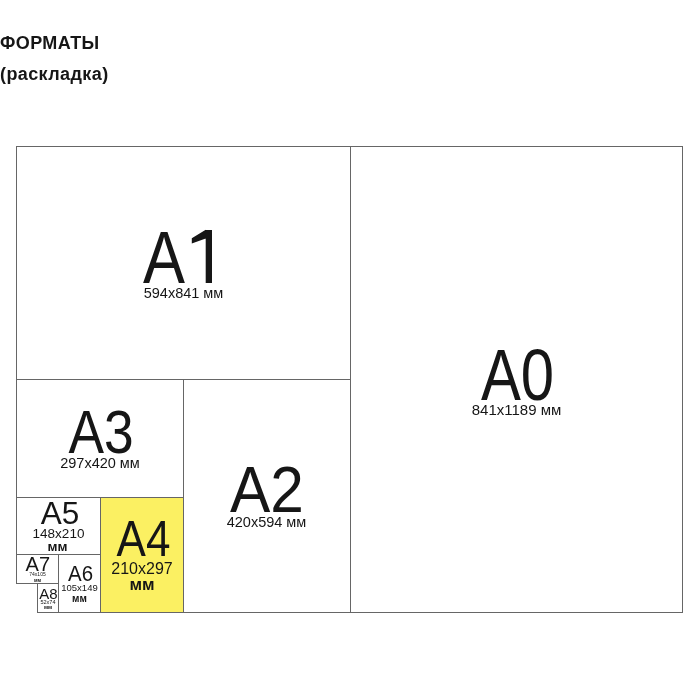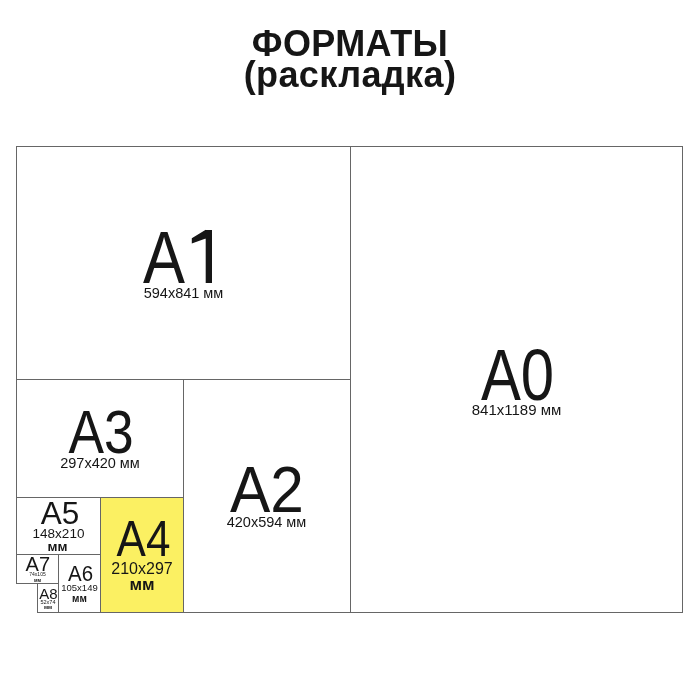--- a/index.html
+++ b/index.html
@@ -1,18 +1,18 @@
 <!DOCTYPE html>
 <html><head>
 <meta charset="utf-8">
 <style>
   html,body{margin:0;padding:0;background:#ffffff;width:700px;height:700px;overflow:hidden;}
   body{font-family:"Liberation Sans", sans-serif;}
-  .title{position:absolute;left:0;top:27.5px;width:700px;text-align:center;
-         font-weight:bold;font-size:36px;line-height:31.5px;color:#161616;letter-spacing:0.4px;}
+  .title{position:absolute;left:0;top:27.5px;width:700px;
+         font-weight:bold;font-size:18px;line-height:31.5px;color:#161616;letter-spacing:0.4px;}
   svg{position:absolute;left:0;top:0;}
   text{fill:#161616;font-family:"Liberation Sans", sans-serif;}
 </style>
 </head>
 <body>
 
 <div class="title">ФОРМАТЫ<br>(раскладка)</div>
 
 <svg width="700" height="700" viewBox="0 0 700 700">
 

